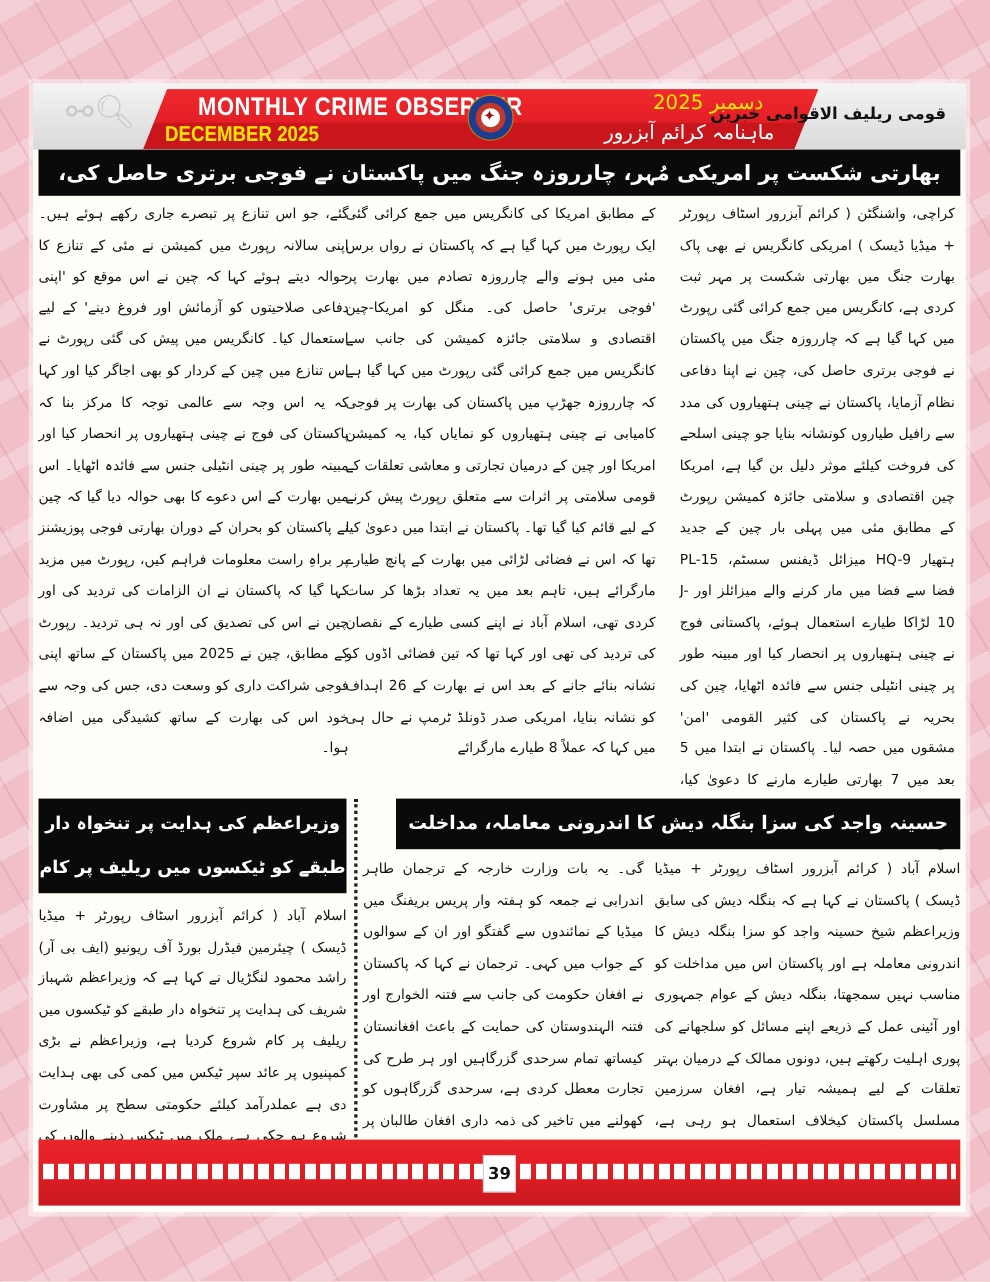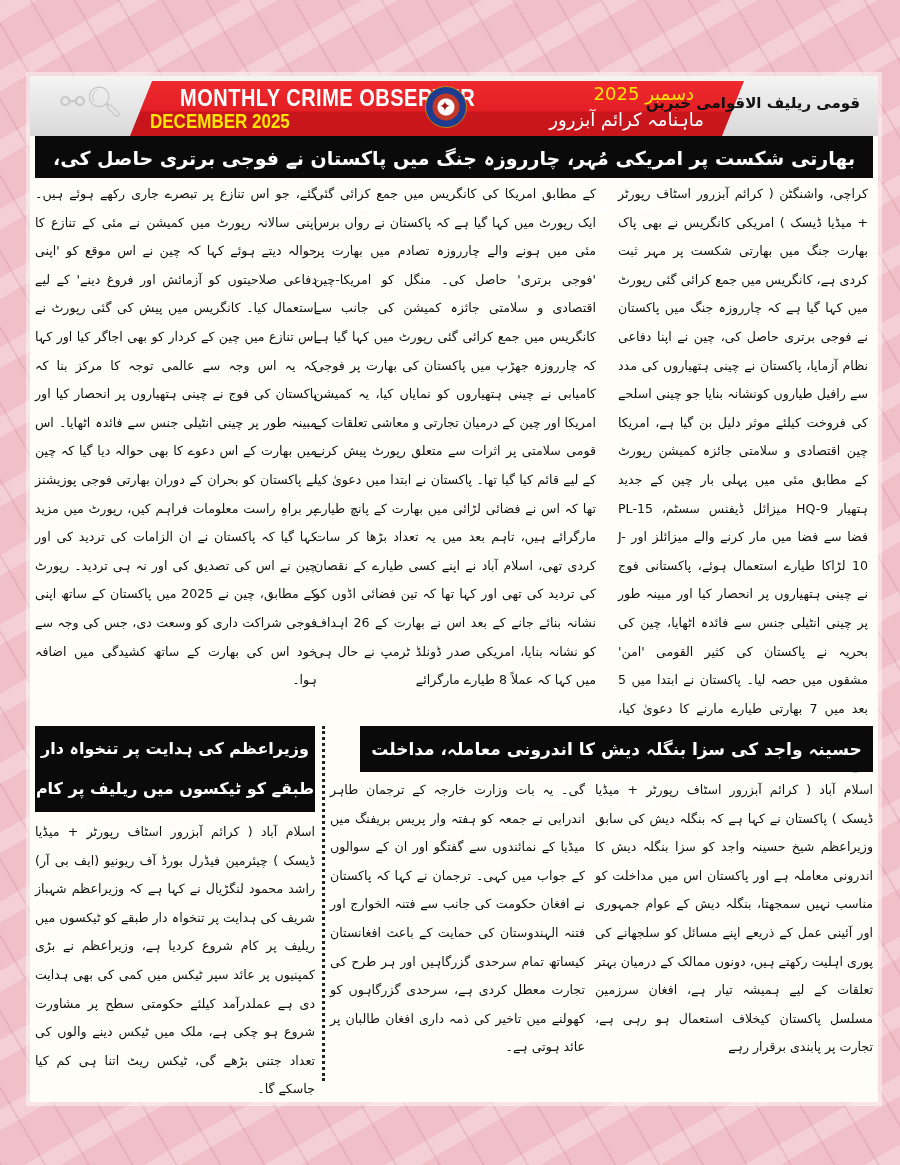--- a/index.html
+++ b/index.html
@@ -93,13 +93,17 @@
       <p>گی۔ یہ بات وزارت خارجہ کے ترجمان طاہر اندرابی نے جمعہ کو ہفتہ وار پریس بریفنگ میں میڈیا کے نمائندوں سے گفتگو اور ان کے سوالوں کے جواب میں کہی۔ ترجمان نے کہا کہ پاکستان نے افغان حکومت کی جانب سے فتنہ الخوارج اور فتنہ الہندوستان کی حمایت کے باعث افغانستان کیساتھ تمام سرحدی گزرگاہیں اور ہر طرح کی تجارت معطل کردی ہے، سرحدی گزرگاہوں کو کھولنے میں تاخیر کی ذمہ داری افغان طالبان پر عائد ہوتی ہے۔</p>
     </div>
 
   <div class="vsep" style="left:292px;"></div>
 
   <div class="headline-bar sub-headline-2">وزیراعظم کی ہدایت پر تنخواہ دار طبقے کو ٹیکسوں میں ریلیف پر کام شروع، چیئرمین ایف بی آر</div>
   <div class="col bot-col-3">
       <p>اسلام آباد ( کرائم آبزرور اسٹاف رپورٹر + میڈیا ڈیسک ) چیئرمین فیڈرل بورڈ آف ریونیو (ایف بی آر) راشد محمود لنگڑیال نے کہا ہے کہ وزیراعظم شہباز شریف کی ہدایت پر تنخواہ دار طبقے کو ٹیکسوں میں ریلیف پر کام شروع کردیا ہے، وزیراعظم نے بڑی کمپنیوں پر عائد سپر ٹیکس میں کمی کی بھی ہدایت دی ہے عملدرآمد کیلئے حکومتی سطح پر مشاورت شروع ہو چکی ہے، ملک میں ٹیکس دینے والوں کی تعداد جتنی بڑھے گی، ٹیکس ریٹ اتنا ہی کم کیا جاسکے گا۔</p>
     </div>
 
+  <div class="footer">
+    <div class="dots"></div>
+    <div class="pageno">39</div>
+  </div>
 </div>
 
 </body></html>

